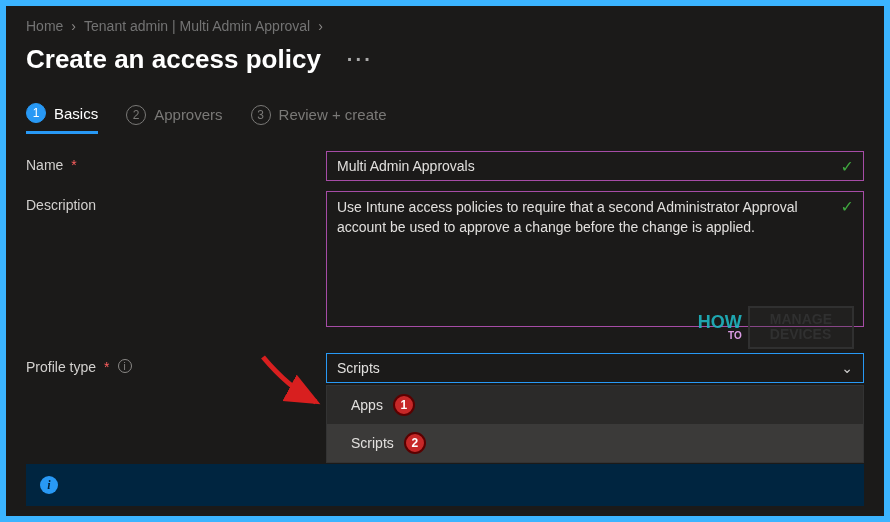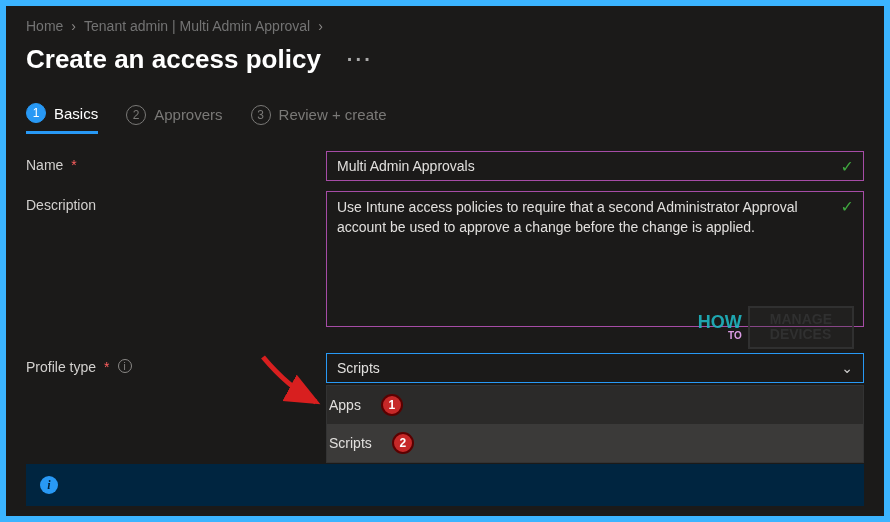--- a/index.html
+++ b/index.html
@@ -114,24 +114,24 @@
   }
   .chevron { color: #ccc; }
   .dropdown {
     position: absolute;
     top: 32px; left: 0; right: 0;
     background: #2b2a29;
     border: 1px solid #333;
     z-index: 10;
   }
   .dropdown-item {
-    padding: 8px 2px;
-    font-size: 14px;
-    color: #e1dfdd;
-    display: flex; align-items: center; gap: 20px;
+    padding: 8px 24px;
+    font-size: 14px;
+    color: #e1dfdd;
+    display: flex; align-items: center; gap: 10px;
     cursor: pointer;
   }
   .dropdown-item.hover { background: #3b3a39; }
   .badge {
     width: 22px; height: 22px; border-radius: 50%;
     background: #c62828;
     border: 2px solid #5a0000;
     color: #fff; font-size: 12px; font-weight: bold;
     display: inline-flex; align-items: center; justify-content: center;
   }

